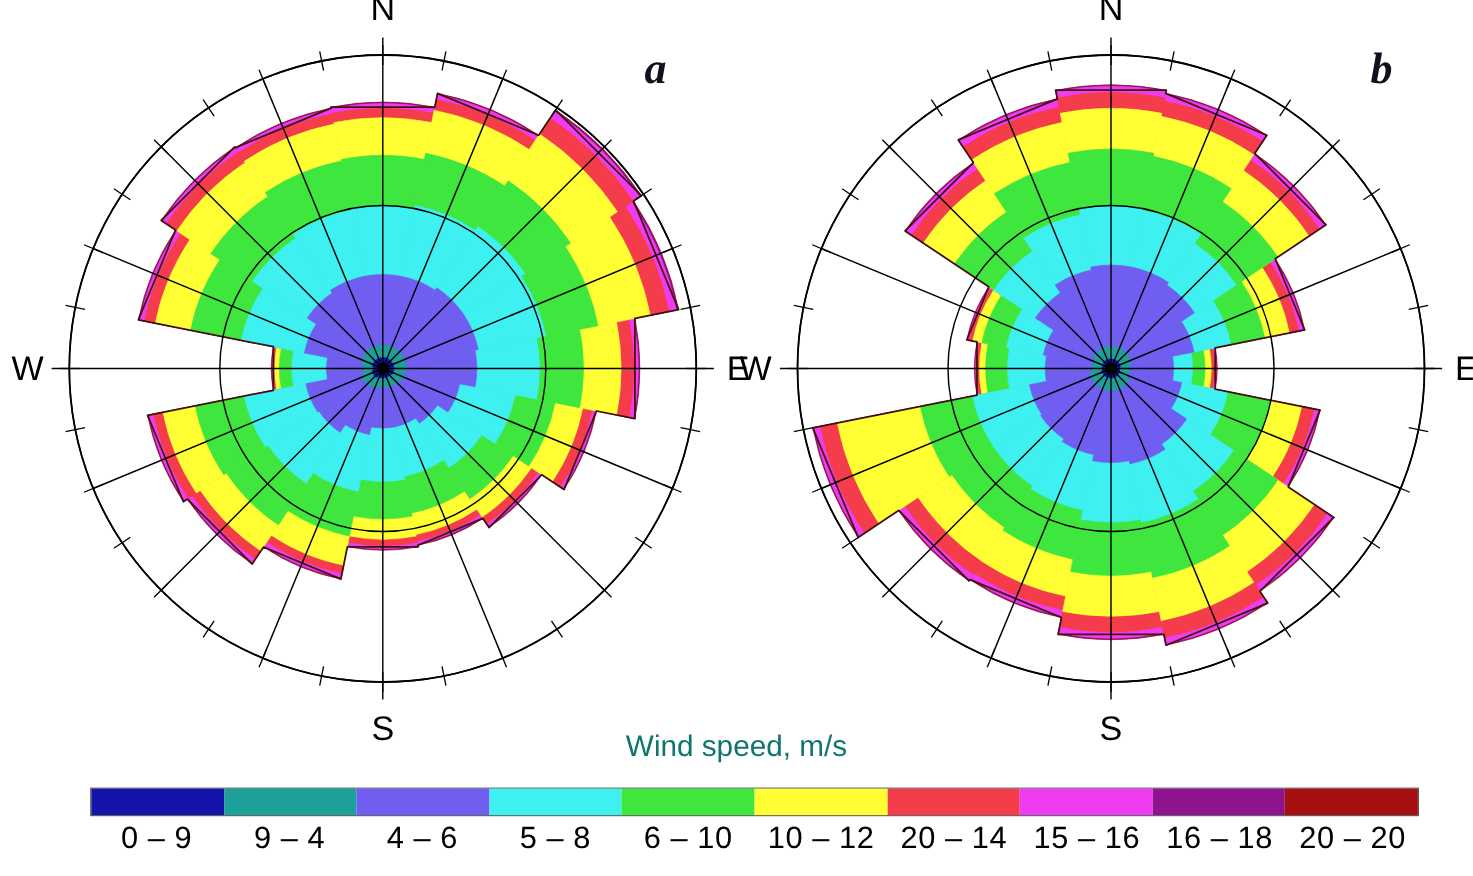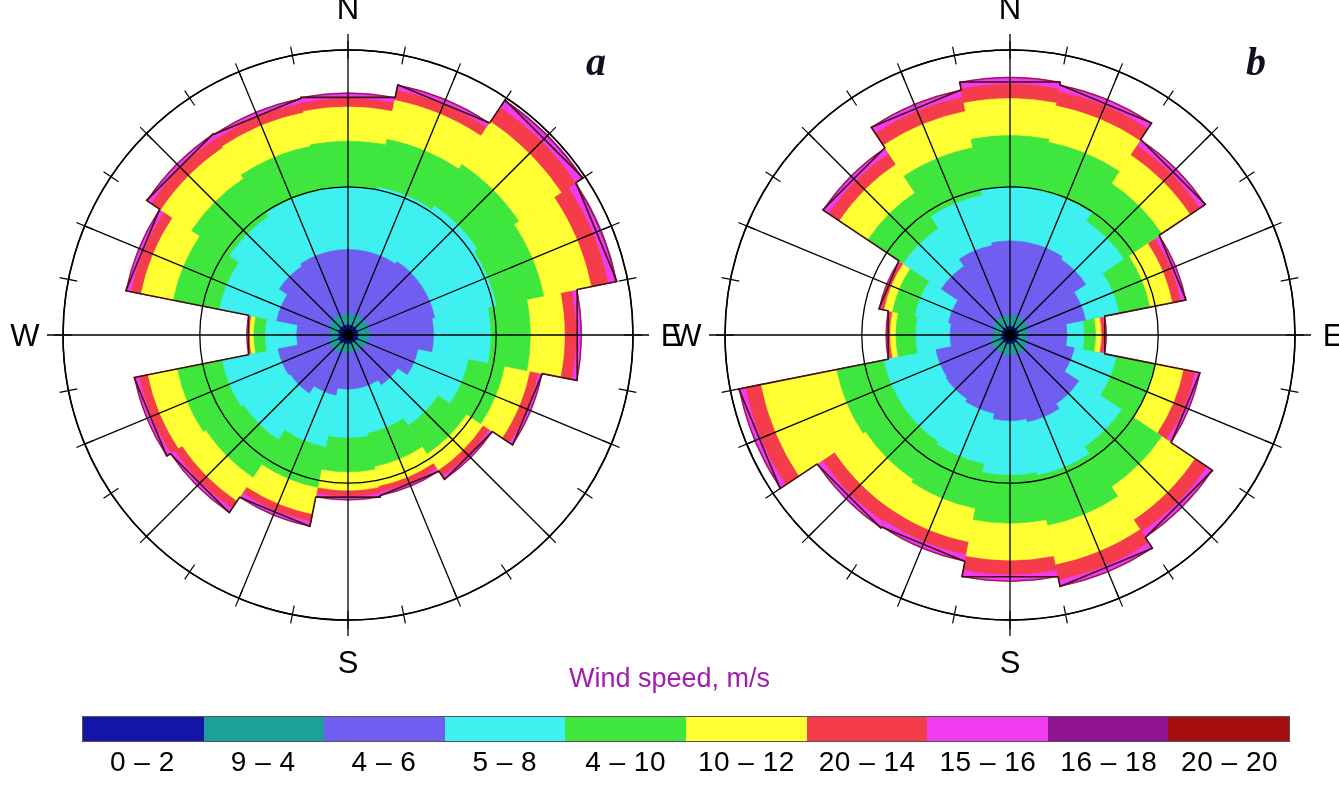--- a/index.html
+++ b/index.html
@@ -42,21 +42,21 @@
   }
 
   #cb-title {
     position: absolute;
     left: 0;
     top: 665px;
     width: 1339px;
     text-align: center;
     font-family: "Liberation Sans", sans-serif;
     font-size: 27px;
-    color: #a21caf;
+    color: #0f766e;
     line-height: 1;
   }
   #colorbar-wrap {
     position: absolute;
     left: 82px;
     top: 716px;
     width: 1208px;
     height: 64px;
   }
   #colorbar {
@@ -557,24 +557,24 @@
       <div class="cb-seg" style="background: rgb(111, 94, 240);"></div>
       <div class="cb-seg" style="background: rgb(62, 240, 240);"></div>
       <div class="cb-seg" style="background: rgb(62, 230, 62);"></div>
       <div class="cb-seg" style="background: rgb(255, 255, 51);"></div>
       <div class="cb-seg" style="background: rgb(245, 60, 74);"></div>
       <div class="cb-seg" style="background: rgb(240, 60, 240);"></div>
       <div class="cb-seg" style="background: rgb(143, 19, 143);"></div>
       <div class="cb-seg" style="background: rgb(165, 15, 15);"></div>
     </div>
   <div id="colorbar-labels" style="width: 1208px; top: 30px;">
-      <div class="cb-label">0 – 2</div>
+      <div class="cb-label">0 – 9</div>
       <div class="cb-label">9 – 4</div>
       <div class="cb-label">4 – 6</div>
       <div class="cb-label">5 – 8</div>
-      <div class="cb-label">4 – 10</div>
+      <div class="cb-label">6 – 10</div>
       <div class="cb-label">10 – 12</div>
       <div class="cb-label">20 – 14</div>
       <div class="cb-label">15 – 16</div>
       <div class="cb-label">16 – 18</div>
       <div class="cb-label">20 – 20</div>
     </div>
 </div>
 
 </body></html>

